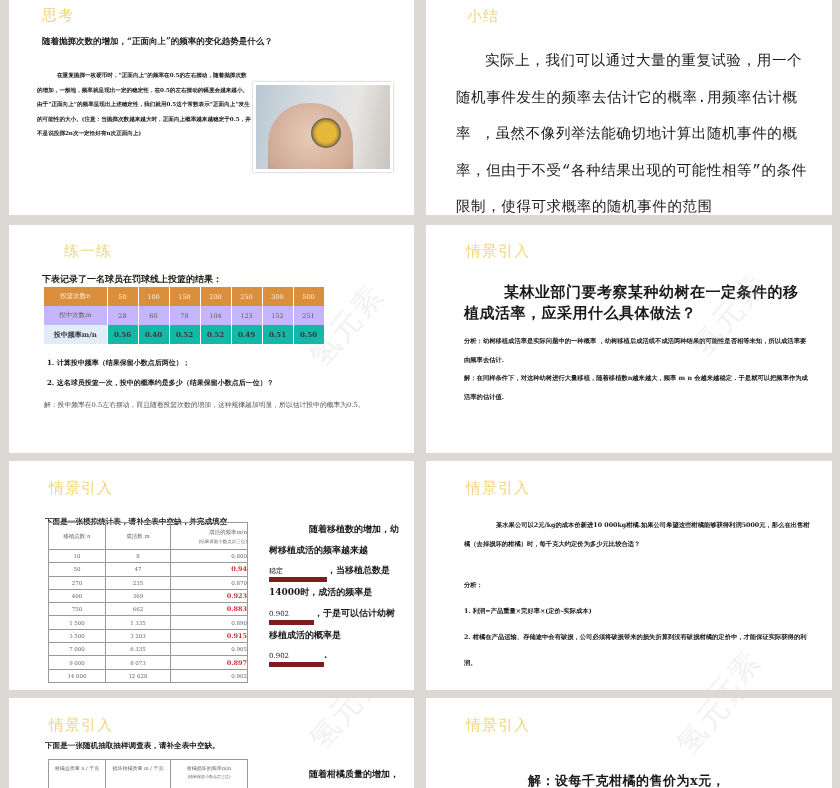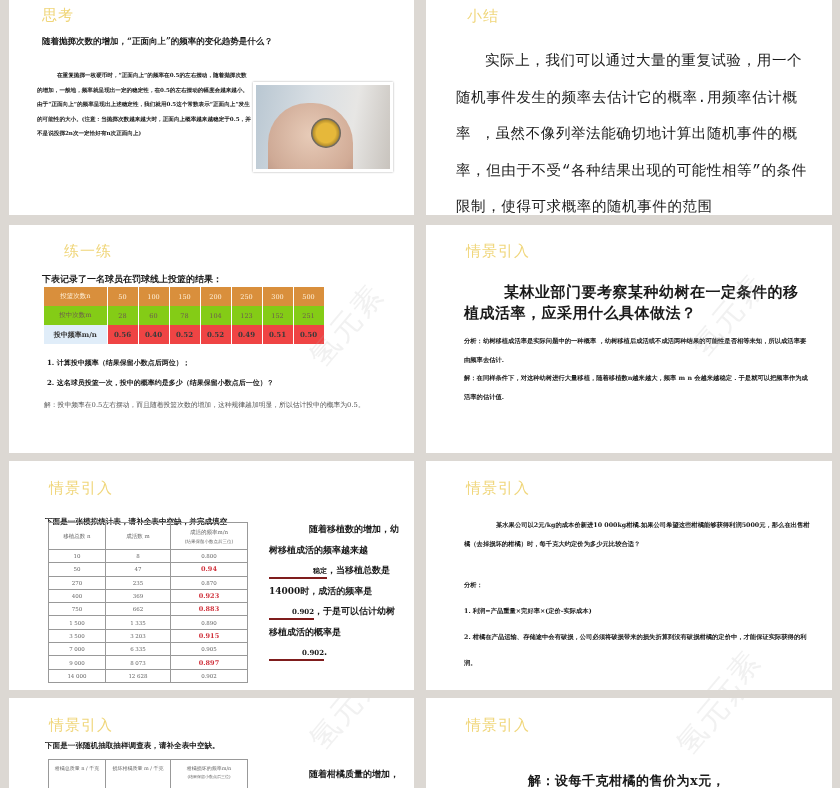--- a/index.html
+++ b/index.html
@@ -30,43 +30,43 @@
   .s2 .body { left: 30px; top: 43px; width: 355px; font-size: 14.5px; line-height: 36.5px; font-family: Liberation Mono, monospace; letter-spacing: 0.6px; }
   .s2 .body p { text-indent: 29px; }
 
   
   .s3 .intro { left: 33px; top: 48px; font-size: 9px; font-weight: bold; }
   table.bt { position: absolute; left: 35px; top: 62px; border-collapse: collapse; font-size: 6.5px; padding-left: 33px; }
   table.bt td { height: 19px; text-align: center; padding: 0 3px; border-right: 1px solid #fff; }
   table.bt td.h { width: 63px; }
   table.bt td.c { width: 31px; }
   table.bt tr.r1 td { background: #d98f3c; color: #fff0d8; }
-  table.bt tr.r2 td { background: #84cc16; color: #6d5a4f; }
-  table.bt tr.r3 td { background: #ef4444; color: #3a3a3a; font-weight: bold; font-size: 7px; }
+  table.bt tr.r2 td { background: #c4b5fd; color: #6d5a4f; }
+  table.bt tr.r3 td { background: #14b8a6; color: #3a3a3a; font-weight: bold; font-size: 7px; }
   table.bt tr.r3 td.h { background: #e0edf9; }
   .s3 .qs { left: 38px; top: 128px; font-size: 7px; font-weight: bold; line-height: 20px; }
   .s3 .ans { left: 35px; top: 170px; width: 345px; font-size: 6.8px; line-height: 20px; color: #555; }
 
   
   .s4 .q { left: 38px; top: 57px; width: 345px; font-size: 15px; line-height: 21px; font-weight: bold; text-indent: 40px; letter-spacing: 0.5px; }
   .s4 .an { left: 38px; top: 106px; width: 345px; font-size: 6.3px; line-height: 19px; font-weight: bold; }
   .s4 .an2 { left: 38px; top: 143px; width: 345px; font-size: 6.3px; line-height: 19px; font-weight: bold; }
 
   
   .s5 .intro { left: 36px; top: 47px; font-size: 7.6px; font-weight: bold; margin-top: 9px; }
   table.tt { position: absolute; left: 39px; top: 61px; border-collapse: collapse; font-size: 5.5px; color: #666; }
   table.tt td { border: 1px solid #999; text-align: center; height: 13.3px; }
   table.tt tr.hd td { height: 27px; }
   table.tt td.a { width: 57px; }
   table.tt td.b { width: 65px; }
-  table.tt td.c { width: 77px; }
+  table.tt td.c { width: 77px; text-align: right; }
   table.tt td.red { color: #d0303a; font-weight: bold; font-size: 6.5px; }
   table.tt .sub { font-size: 4.5px; display: block; margin-top: 3px; }
   .s5 .fill { left: 260px; top: 58px; width: 132px; font-size: 9px; line-height: 20.5px; font-weight: bold; }
-  .blank { display: inline-block; border-bottom: 2px solid #7f1d1d; text-align: right; font-weight: bold; font-size: 7px; vertical-align: baseline; line-height: 12px; }
+  .blank { display: inline-block; border-bottom: 5px solid #7f1d1d; text-align: left; font-weight: normal; font-size: 7px; vertical-align: baseline; line-height: 12px; }
 
   
   .s6 .p1 { left: 38px; top: 54px; width: 350px; font-size: 6.3px; line-height: 19px; font-weight: bold; text-indent: 32px; }
   .s6 .lines { left: 38px; top: 111px; width: 350px; font-size: 6.3px; font-weight: bold; line-height: 26px; }
 
   
   .s7 .intro { left: 36px; top: 43px; font-size: 7.6px; font-weight: bold; }
   table.ot { position: absolute; left: 39px; top: 61px; border-collapse: collapse; font-size: 5px; color: #666; }
   table.ot td { border: 1px solid #999; text-align: center; height: 30px; vertical-align: top; padding-top: 5px; }
   table.ot td.a { width: 57px; }

